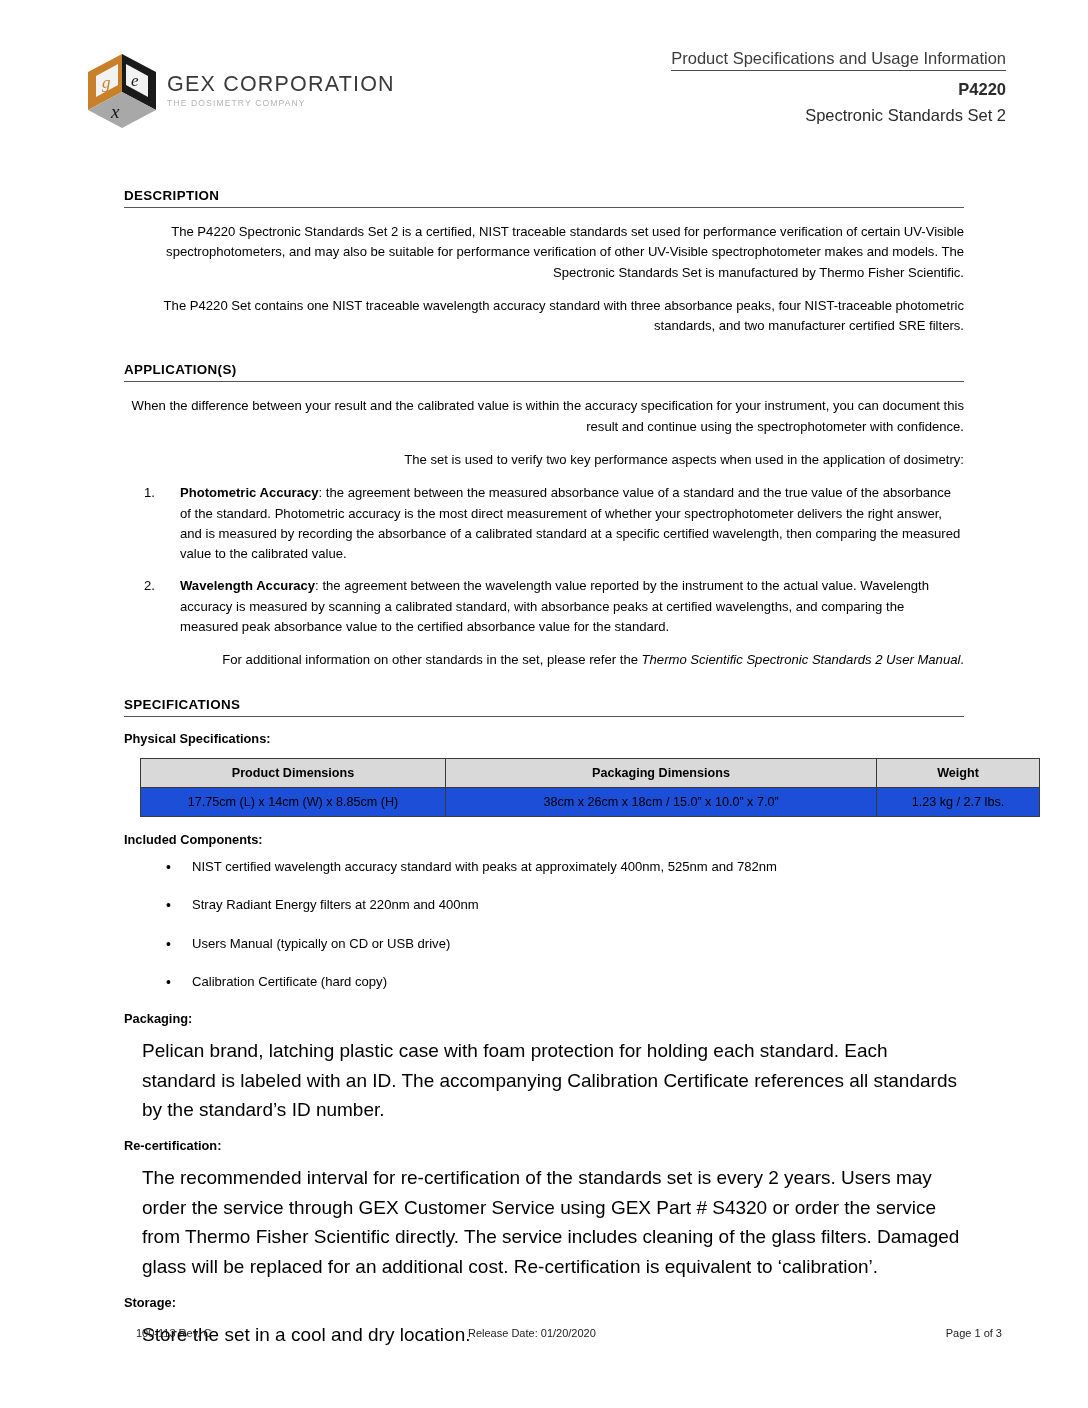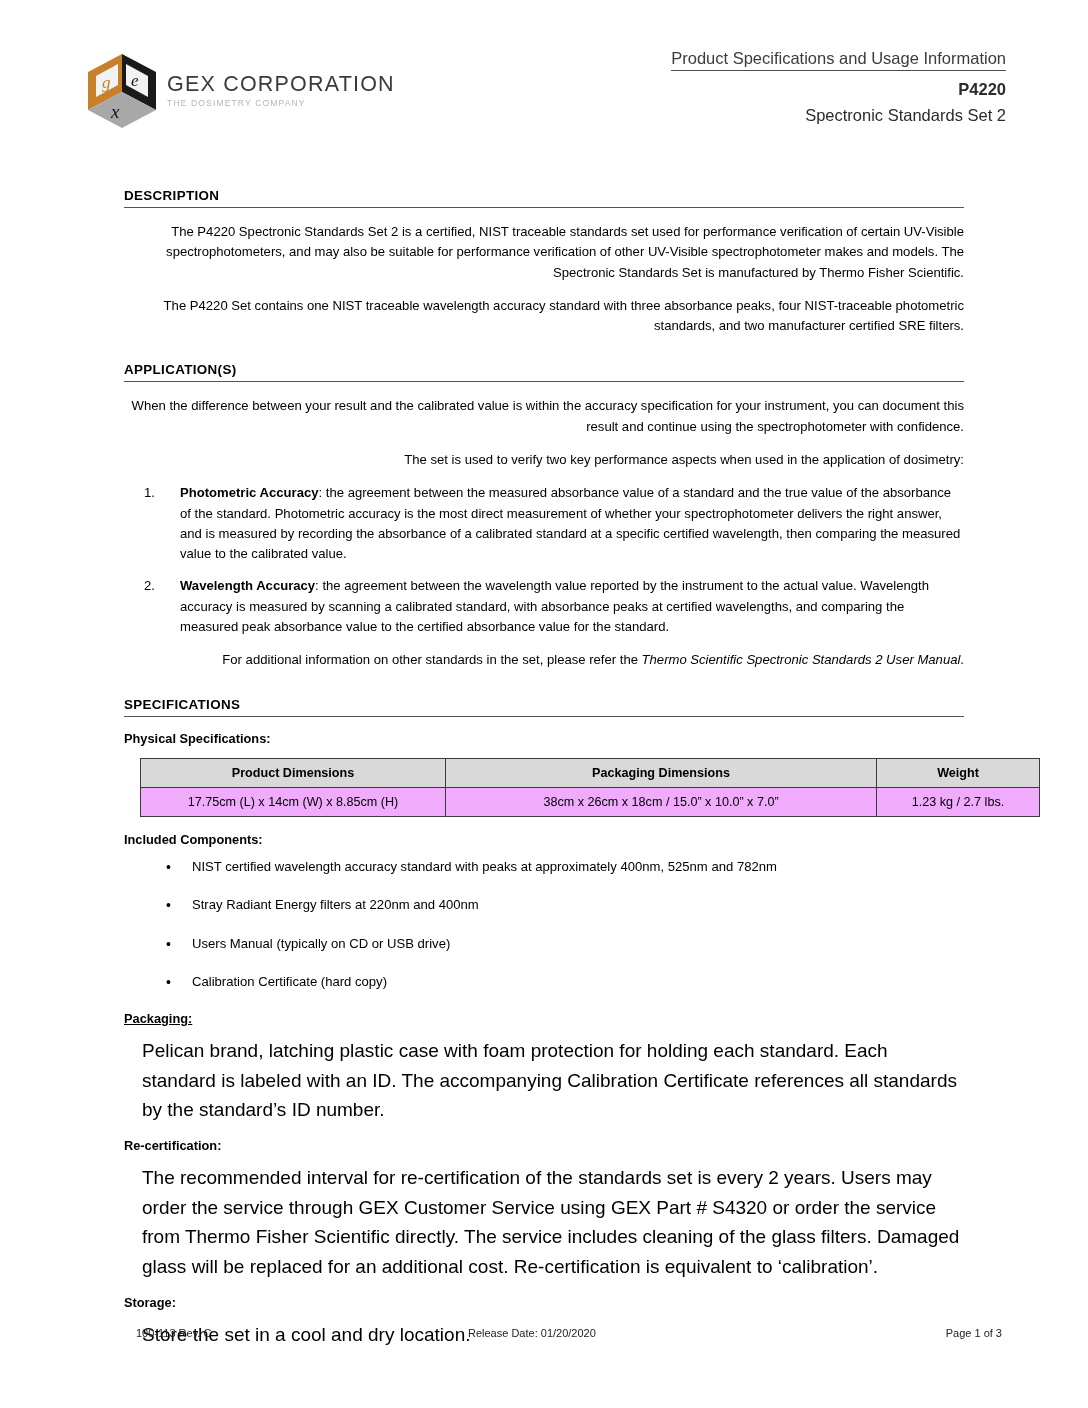--- a/index.html
+++ b/index.html
@@ -179,21 +179,21 @@
   table.spec th, table.spec td {
     border: 1.4px solid #3a3a3a;
     text-align: center;
     font-size: 12.6px;
     padding: 7px 12px;
   }
   table.spec th {
     background: #d9d9d9;
     font-weight: bold;
   }
-  table.spec td { background: #f0abfc; }
+  table.spec td { background: #1d4ed8; }
   .col-a { width: 280px; }
   .col-b { width: 406px; }
   .col-c { width: 138px; }
 
   
   .footer {
     position: absolute;
     left: 124px;
     right: 82px;
     top: 1327px;
@@ -288,21 +288,21 @@
 
     <div class="sub-head" style="margin-top:15px;">Included Components:</div>
 
     <ul class="bullets">
       <li>NIST certified wavelength accuracy standard with peaks at approximately 400nm, 525nm and 782nm</li>
       <li>Stray Radiant Energy filters at 220nm and 400nm</li>
       <li>Users Manual (typically on CD or USB drive)</li>
       <li>Calibration Certificate (hard copy)</li>
     </ul>
 
-    <div class="sub-head" style="margin-top:6px;text-decoration:underline;">Packaging:</div>
+    <div class="sub-head" style="margin-top:6px;">Packaging:</div>
     <p class="sub-body">Pelican brand, latching plastic case with foam protection for holding each standard.  Each standard is labeled with an ID.  The accompanying Calibration Certificate references all standards by the standard’s ID number.</p>
 
     <div class="sub-head">Re-certification:</div>
     <p class="sub-body">The recommended interval for re-certification of the standards set is every 2 years.  Users may order the service through GEX Customer Service using GEX Part # S4320 or order the service from Thermo Fisher Scientific directly.  The service includes cleaning of the glass filters.  Damaged glass will be replaced for an additional cost.  Re-certification is equivalent to ‘calibration’.</p>
 
     <div class="sub-head">Storage:</div>
     <p class="sub-body">Store the set in a cool and dry location.</p>
   </div>
 
   <div class="footer">

